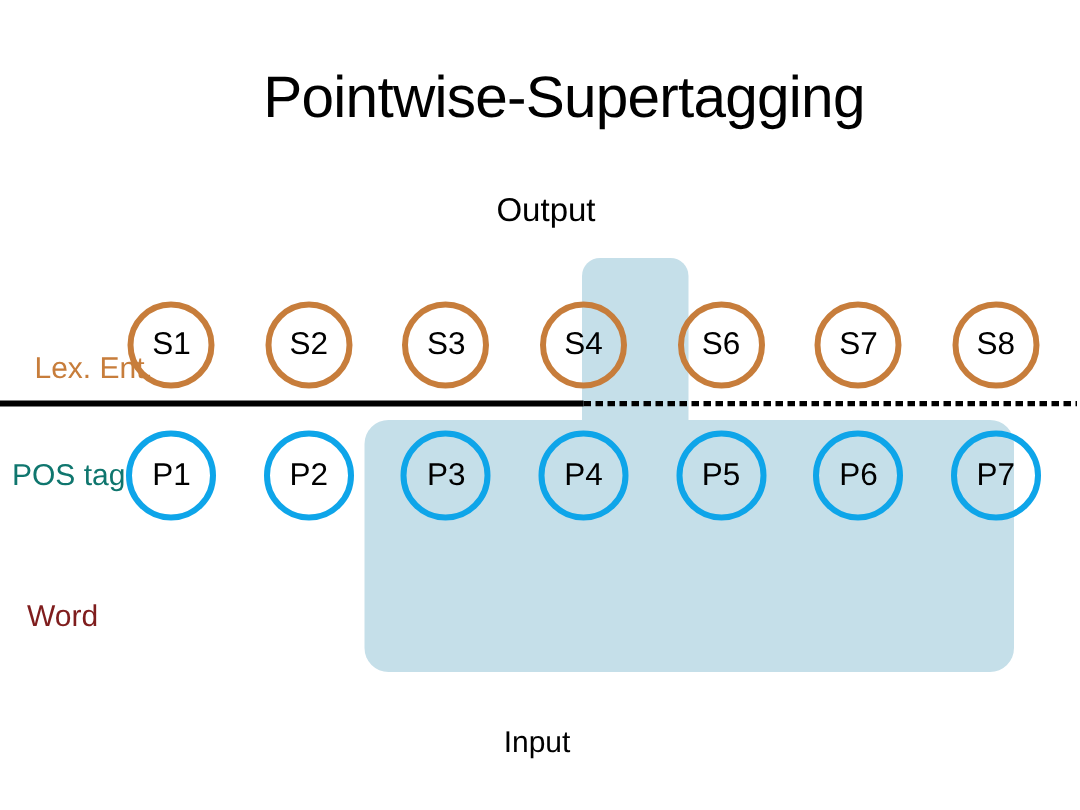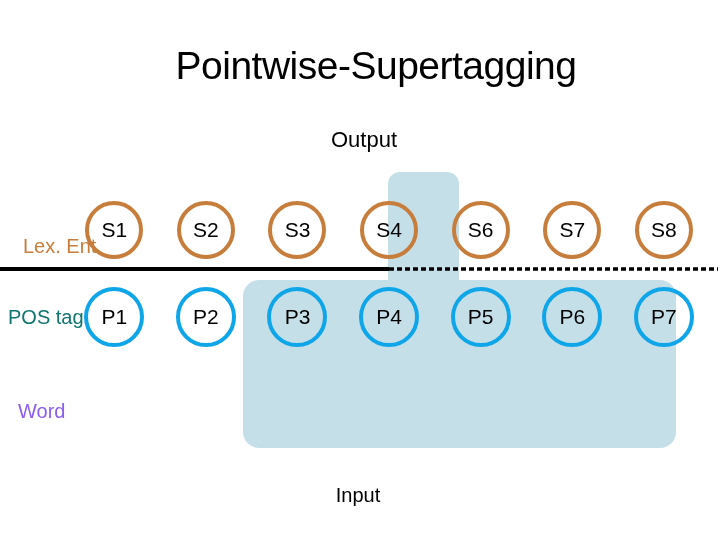--- a/index.html
+++ b/index.html
@@ -106,21 +106,21 @@
   .node.w { width: 60px; height: 60px; border: 4px solid #28a357; }
   
   .row-label {
     position: absolute;
     font-size: 20px;
     line-height: 20px;
     white-space: nowrap;
   }
   .row-label.lex  { left: 23px;  top: 220px; color: #c77d3b; margin-top: 16px; }
   .row-label.pos  { left: 8px;  top: 307px; color: #0f766e; }
-  .row-label.word { left: 18px; top: 401px; color: #8b5cf6; }
+  .row-label.word { left: 18px; top: 401px; color: #7f1d1d; }
 </style>
 </head>
 <body>
 
 <div class="slide">
 
   <div class="title">Pointwise-Supertagging</div>
 
   <div class="output-label">Output</div>
 

